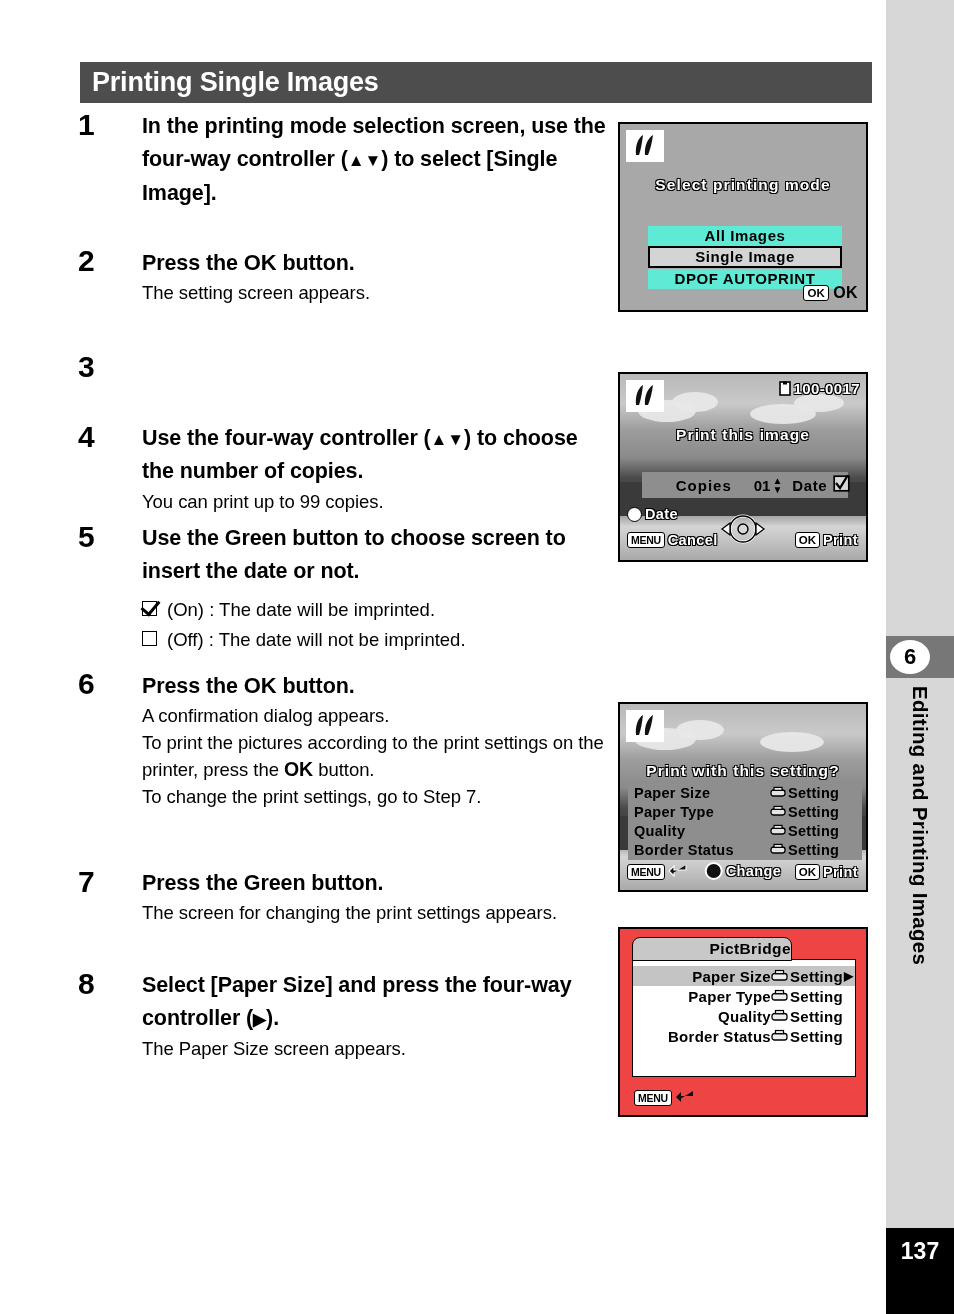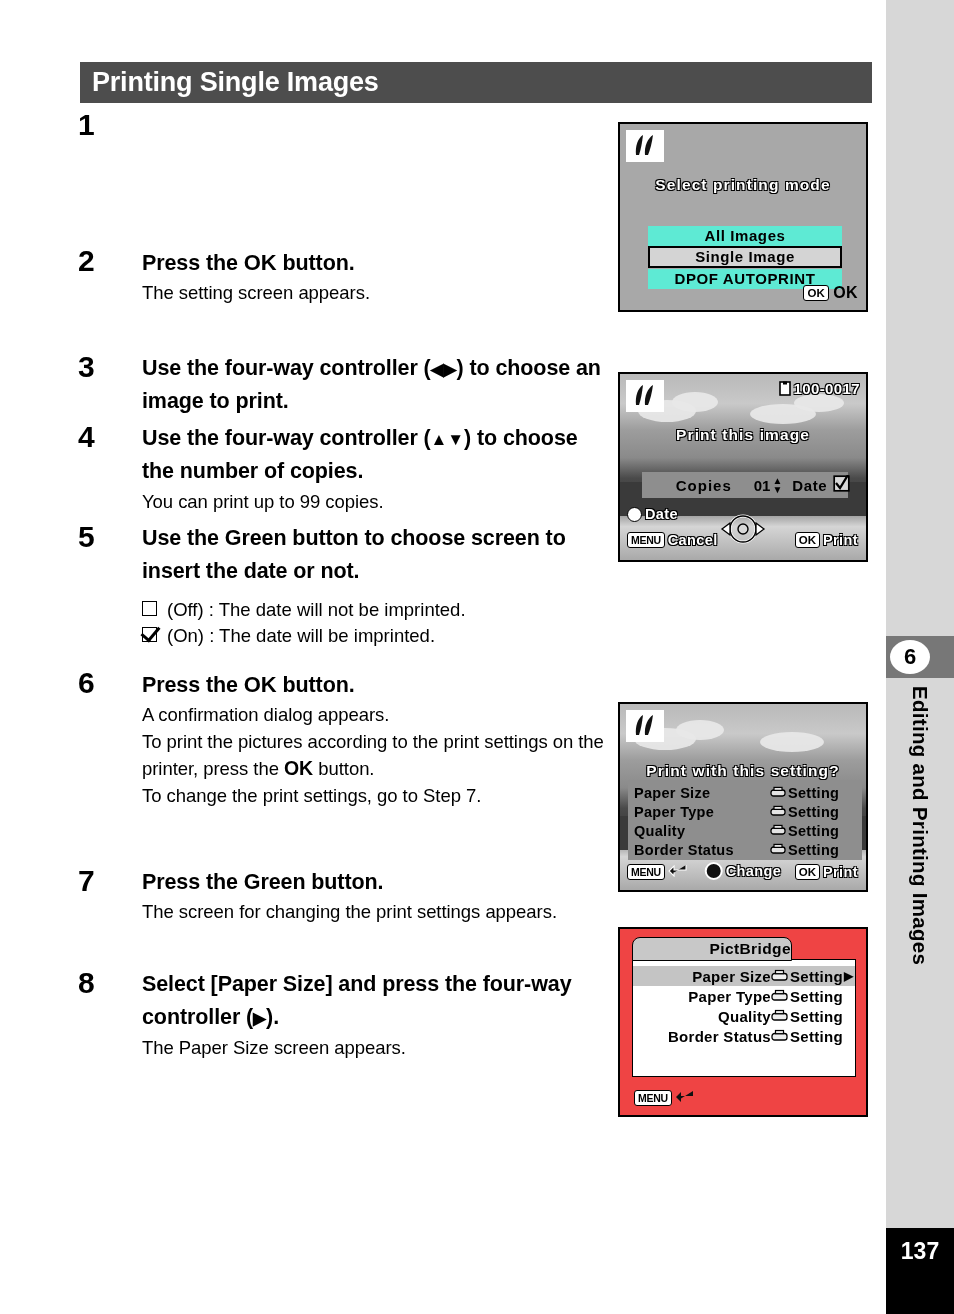--- a/index.html
+++ b/index.html
@@ -403,50 +403,50 @@
 <div id="page-number">137</div>
 
 <div id="section-header">
   <div class="htxt">Printing Single Images</div>
 </div>
 
 <div id="steps-col">
 
   <div class="step" style="min-height:136px;">
     <div class="step-num">1</div>
+    <div class="step-title"><span>In the printing mode selection screen, use the four-way controller (</span><span class="arrow">▲▼</span><span>) to select [Single Image].</span></div>
   </div>
 
   <div class="step" style="min-height:76px;">
     <div class="step-num">2</div>
     <div class="step-title"><span>Press the </span><span class="okmark">OK</span><span> button.</span></div>
     <div class="step-body">The setting screen appears.</div>
   </div>
 
   <div class="step" style="min-height:70px; margin-top:30px;">
     <div class="step-num">3</div>
-    <div class="step-title"><span>Use the four-way controller (</span><span class="arrow">◀▶</span><span>) to choose an image to print.</span></div>
   </div>
 
   <div class="step" style="min-height:100px;">
     <div class="step-num">4</div>
     <div class="step-title"><span>Use the four-way controller (</span><span class="arrow">▲▼</span><span>) to choose the number of copies.</span></div>
     <div class="step-body">You can print up to 99 copies.</div>
   </div>
 
   <div class="step" style="min-height:130px;">
     <div class="step-num">5</div>
     <div class="step-title">Use the Green button to choose screen to insert the date or not.</div>
     <div class="check-list" style="margin-top:8px;">
+      <div class="row">
+        <span class="cbox checked"></span>
+        <span>(On) : The date will be imprinted.</span>
+      </div>
       <div class="row" style="margin-top:4px;">
         <span class="cbox"></span>
         <span>(Off) : The date will not be imprinted.</span>
-      </div>
-      <div class="row">
-        <span class="cbox checked"></span>
-        <span>(On) : The date will be imprinted.</span>
       </div>
     </div>
   </div>
 
   <div class="step" style="min-height:188px; margin-top:16px;">
     <div class="step-num">6</div>
     <div class="step-title"><span>Press the </span><span class="okmark">OK</span><span> button.</span></div>
     <div class="step-body">
       <div>A confirmation dialog appears.</div>
       <div><span>To print the pictures according to the print settings on the printer, press the </span><span class="okmark-sm">OK</span><span> button.</span></div>

